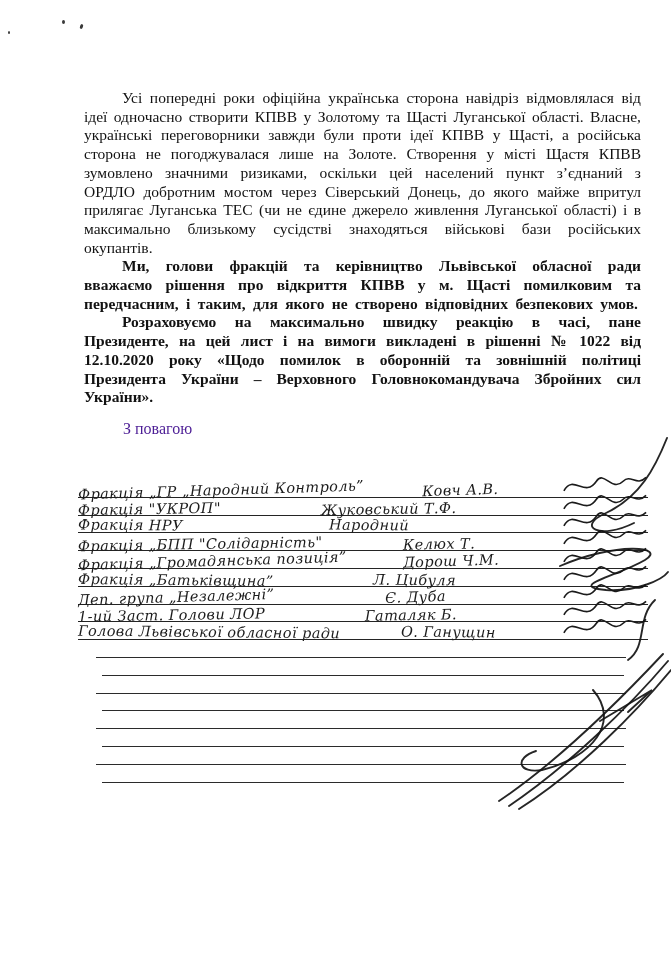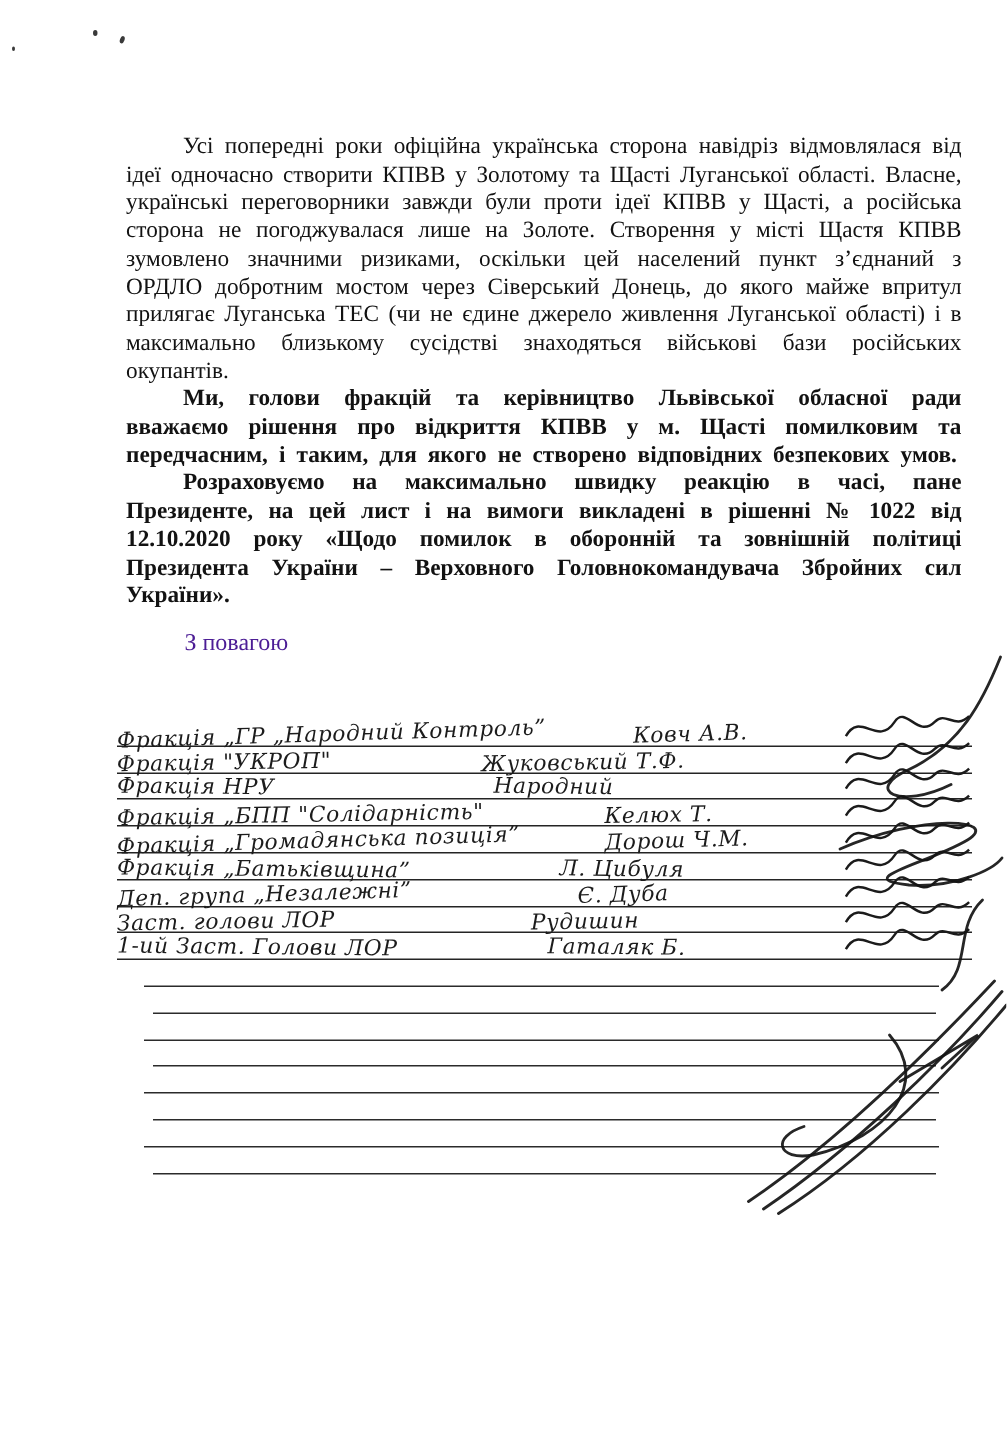--- a/index.html
+++ b/index.html
@@ -118,29 +118,29 @@
     </svg>
   </div>
       <div class="sig-row">
     <span class="hw label">Деп. група „Незалежні”</span>
     <span class="hw name">Є. Дуба</span>
     <svg class="scribble" viewBox="0 0 90 30">
       <path d="M2,20 C12,2 24,28 36,10 C44,-2 52,22 64,10 C72,2 78,16 88,6"></path>
     </svg>
   </div>
       <div class="sig-row">
-    <span class="hw label">Заст. голови ЛОР</span>
-    <span class="hw name">Рудишин</span>
+    <span class="hw label">1-ий Заст. Голови ЛОР</span>
+    <span class="hw name">Гаталяк Б.</span>
     <svg class="scribble" viewBox="0 0 90 30">
       <path d="M2,20 C12,2 24,28 36,10 C44,-2 52,22 64,10 C72,2 78,16 88,6"></path>
     </svg>
   </div>
       <div class="sig-row">
-    <span class="hw label">1-ий Заст. Голови ЛОР</span>
-    <span class="hw name">Гаталяк Б.</span>
+    <span class="hw label">Голова Львівської обласної ради</span>
+    <span class="hw name">О. Ганущин</span>
     <svg class="scribble" viewBox="0 0 90 30">
       <path d="M2,20 C12,2 24,28 36,10 C44,-2 52,22 64,10 C72,2 78,16 88,6"></path>
     </svg>
   </div>
       <div class="empty-line"></div>
       <div class="empty-line"></div>
       <div class="empty-line"></div>
       <div class="empty-line"></div>
       <div class="empty-line"></div>
       <div class="empty-line"></div>

